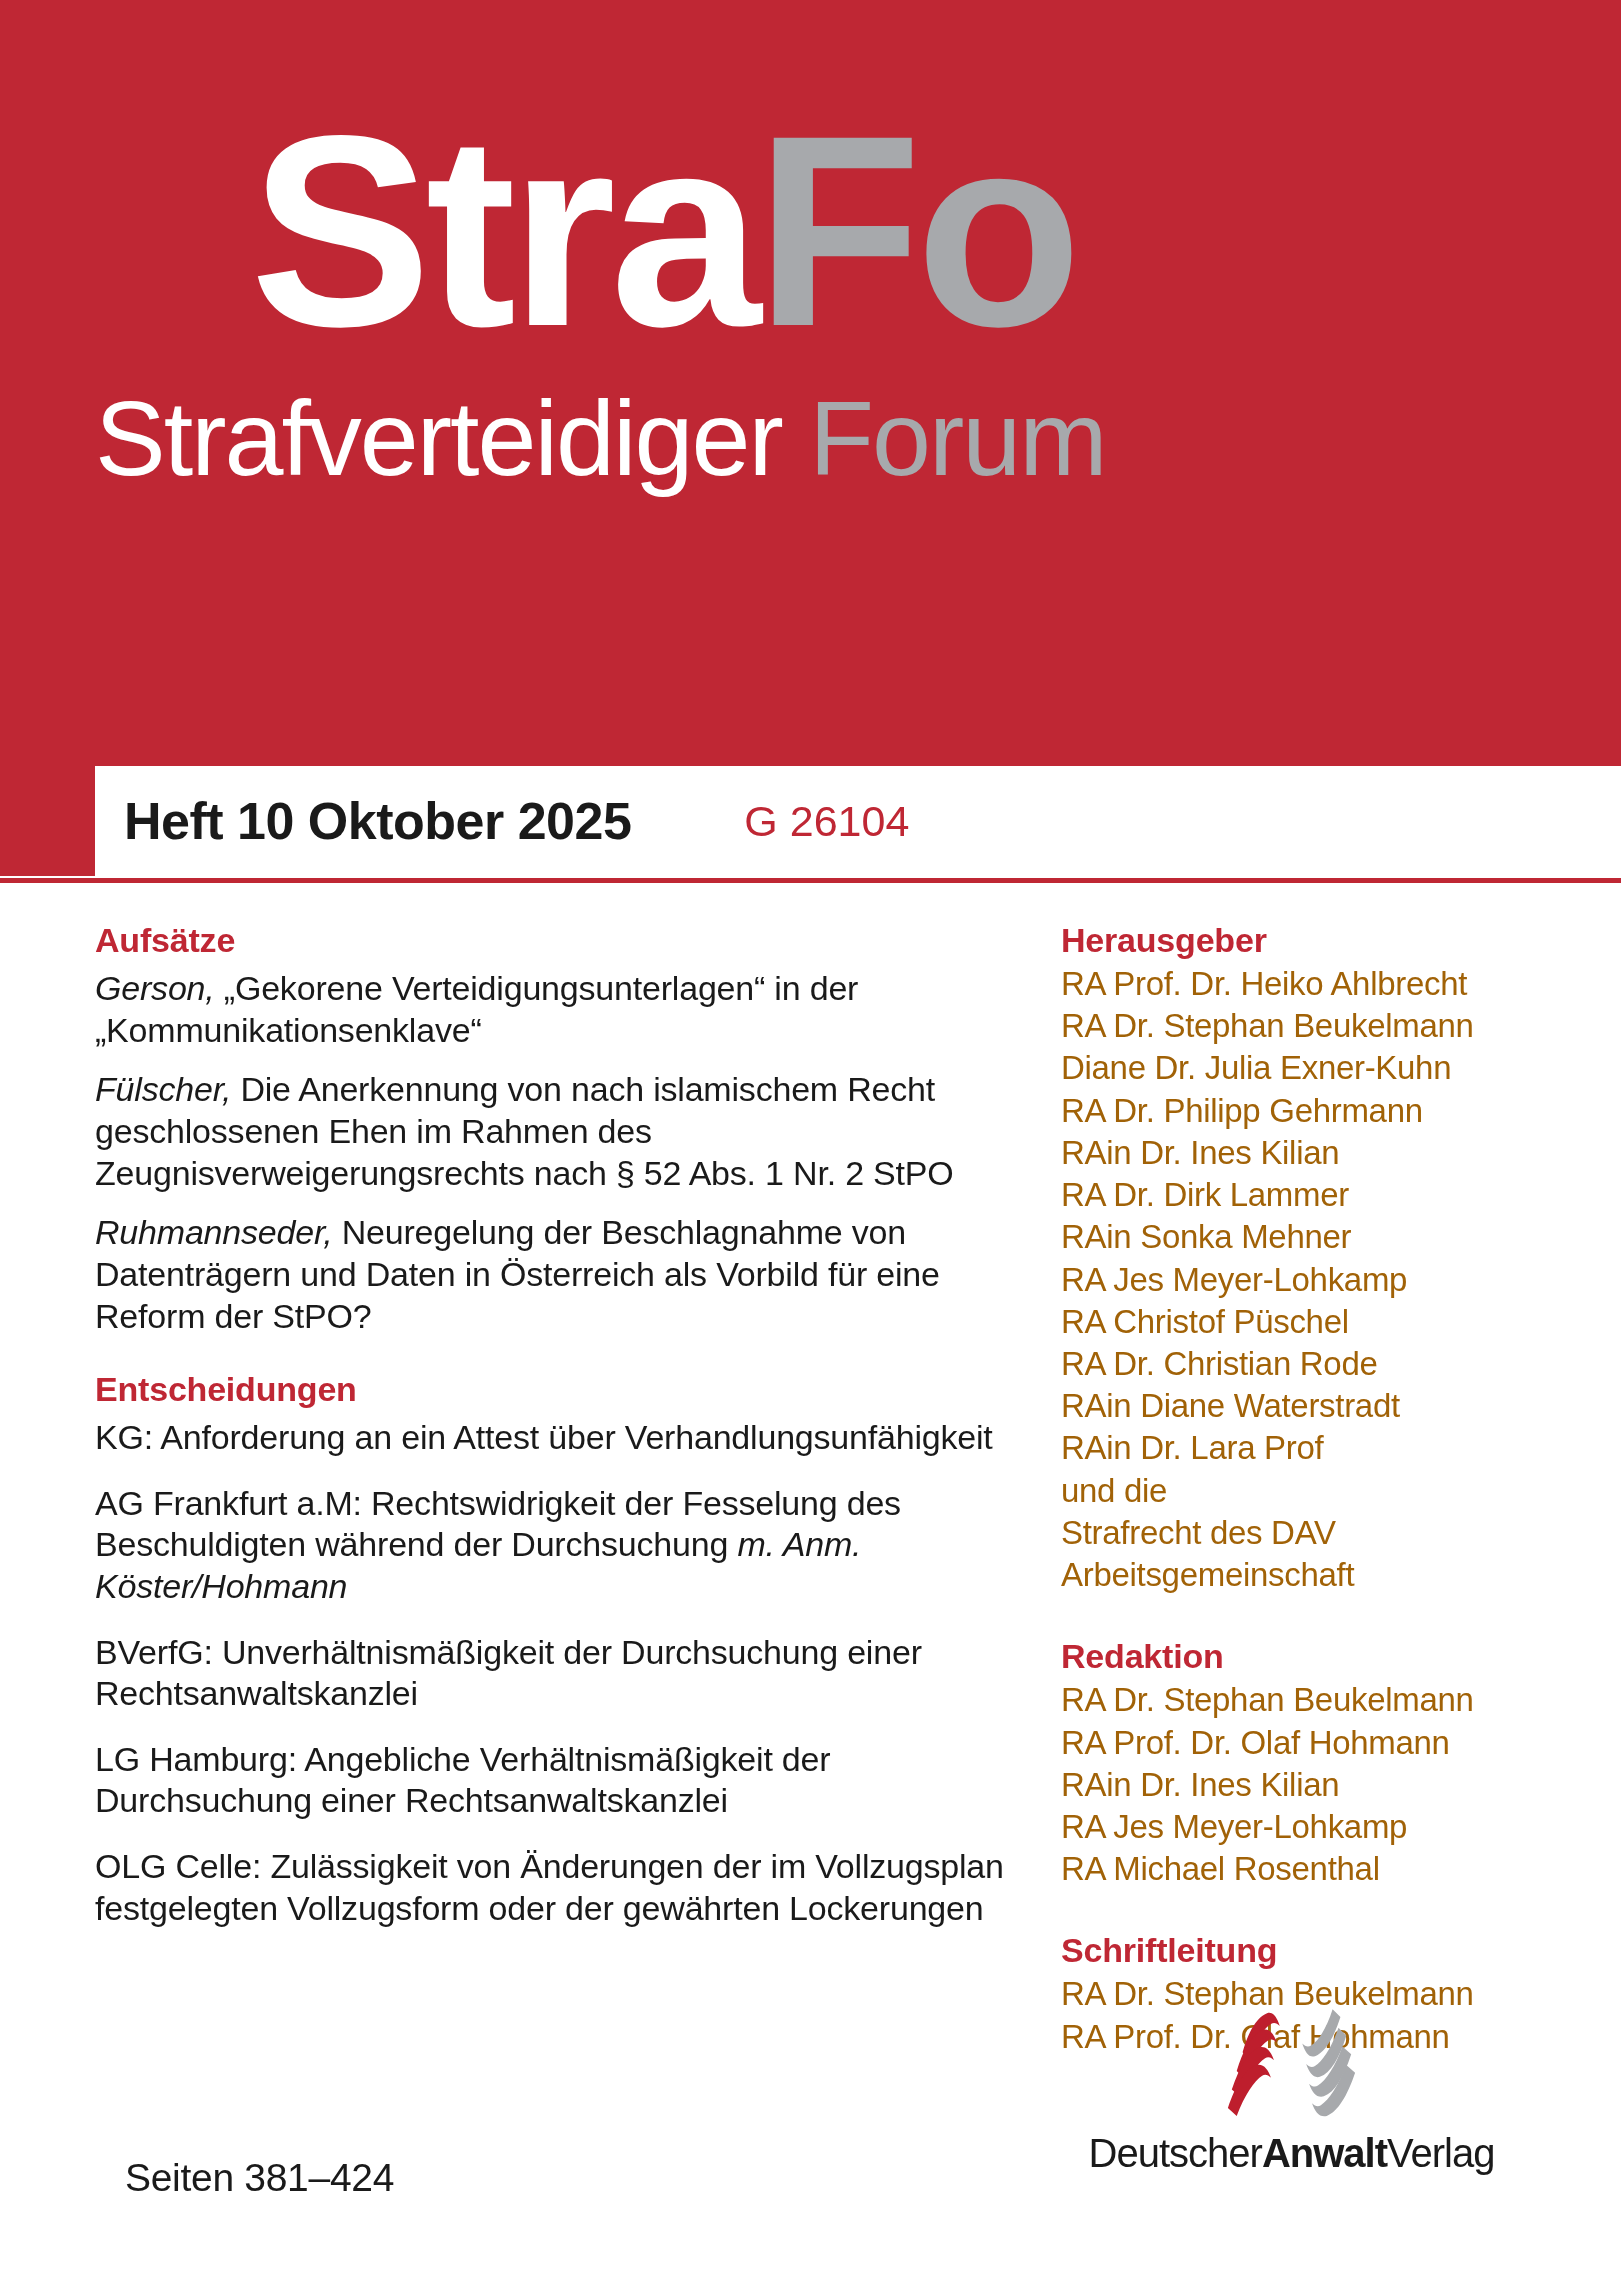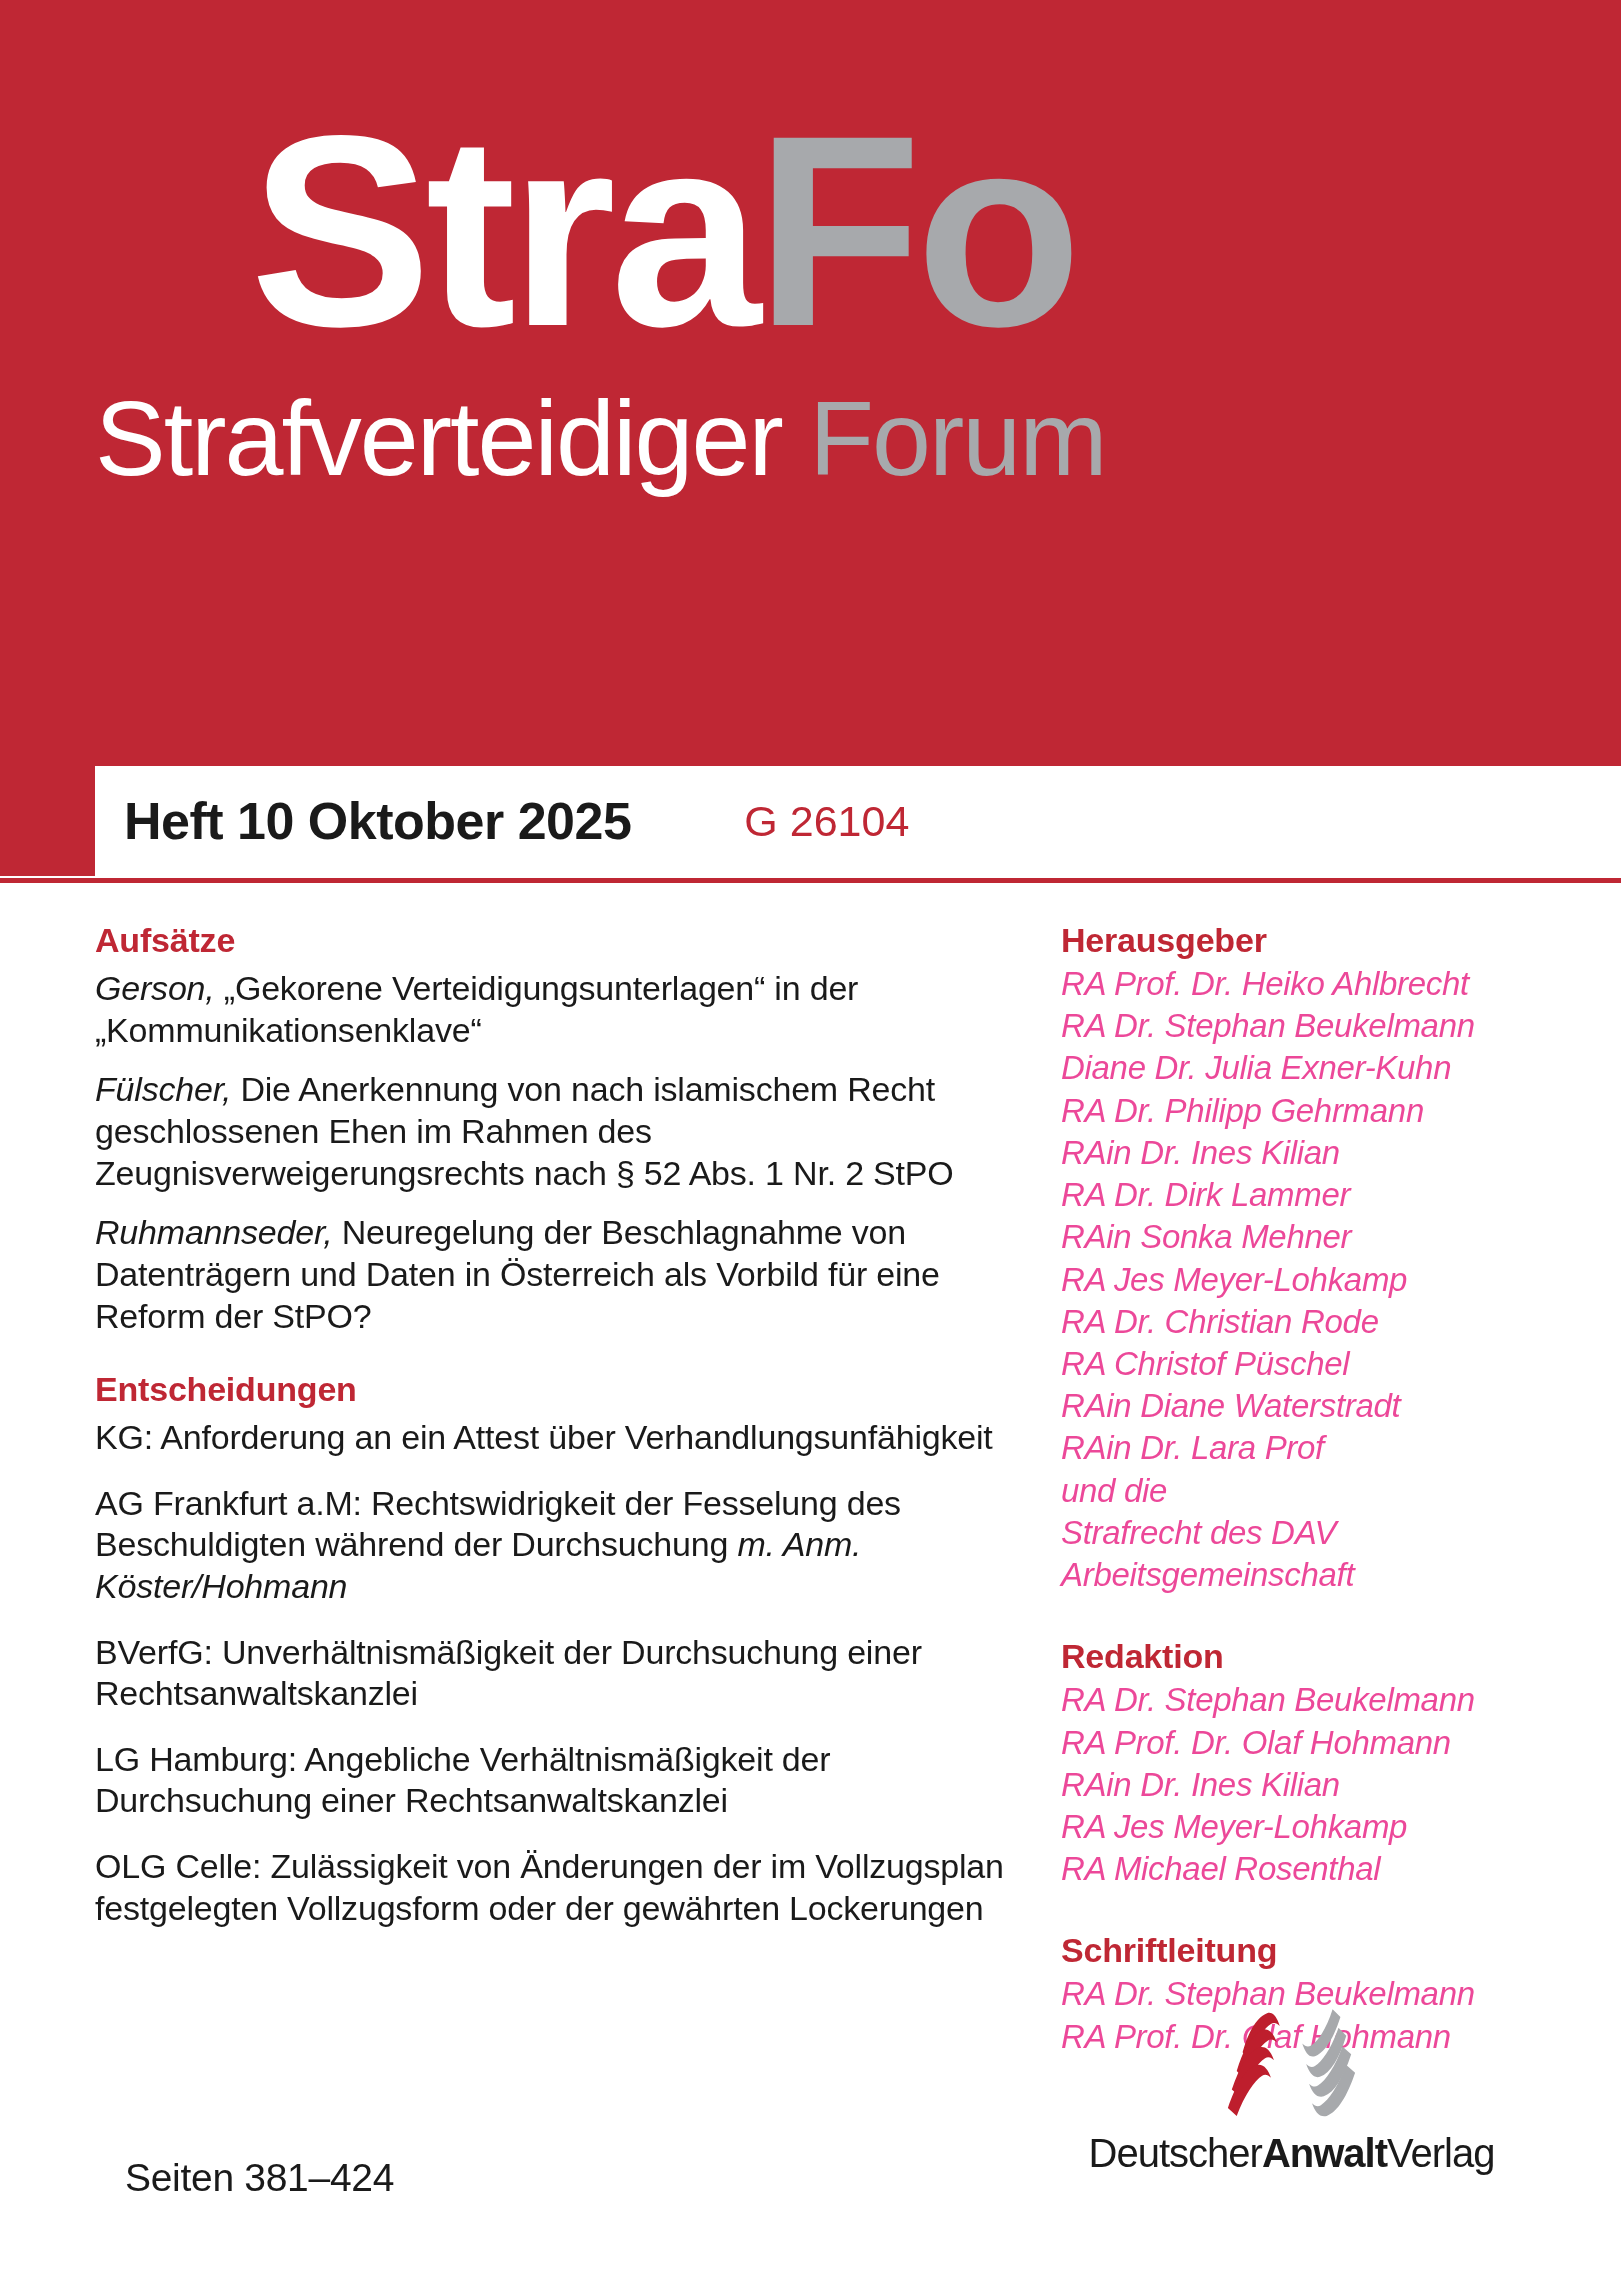--- a/index.html
+++ b/index.html
@@ -158,24 +158,23 @@
     color: #BF2734;
     font-size: 34px;
     font-weight: bold;
     letter-spacing: -0.2px;
     margin-bottom: 2.9px;
   }
   .rc-list { list-style: none; }
   .rc-list li {
     font-size: 33px;
     line-height: 1.28;
-    color: #ec4899;
+    color: #a16207;
     letter-spacing: -0.3px;
     white-space: nowrap;
-    font-style: italic;
   }
   .rc-group { margin-bottom: 41px; }
   .rc-group:last-child { margin-bottom: 4px; }
 
   
   .publisher {
     position: absolute;
     left: 1061px;
     bottom: 116px;
     width: 461px;
@@ -260,22 +259,22 @@
         <div class="rc-head">Herausgeber</div>
         <ul class="rc-list">
           <li>RA Prof. Dr. Heiko Ahlbrecht</li>
           <li>RA Dr. Stephan Beukelmann</li>
           <li>Diane Dr. Julia Exner-Kuhn</li>
           <li>RA Dr. Philipp Gehrmann</li>
           <li>RAin Dr. Ines Kilian</li>
           <li>RA Dr. Dirk Lammer</li>
           <li>RAin Sonka Mehner</li>
           <li>RA Jes Meyer-Lohkamp</li>
+          <li>RA Christof Püschel</li>
           <li>RA Dr. Christian Rode</li>
-          <li>RA Christof Püschel</li>
           <li>RAin Diane Waterstradt</li>
           <li>RAin Dr. Lara Prof</li>
           <li>und die</li>
           <li>Strafrecht des DAV</li>
           <li>Arbeitsgemeinschaft</li>
         </ul>
       </div>
 
       <div class="rc-group">
         <div class="rc-head">Redaktion</div>

